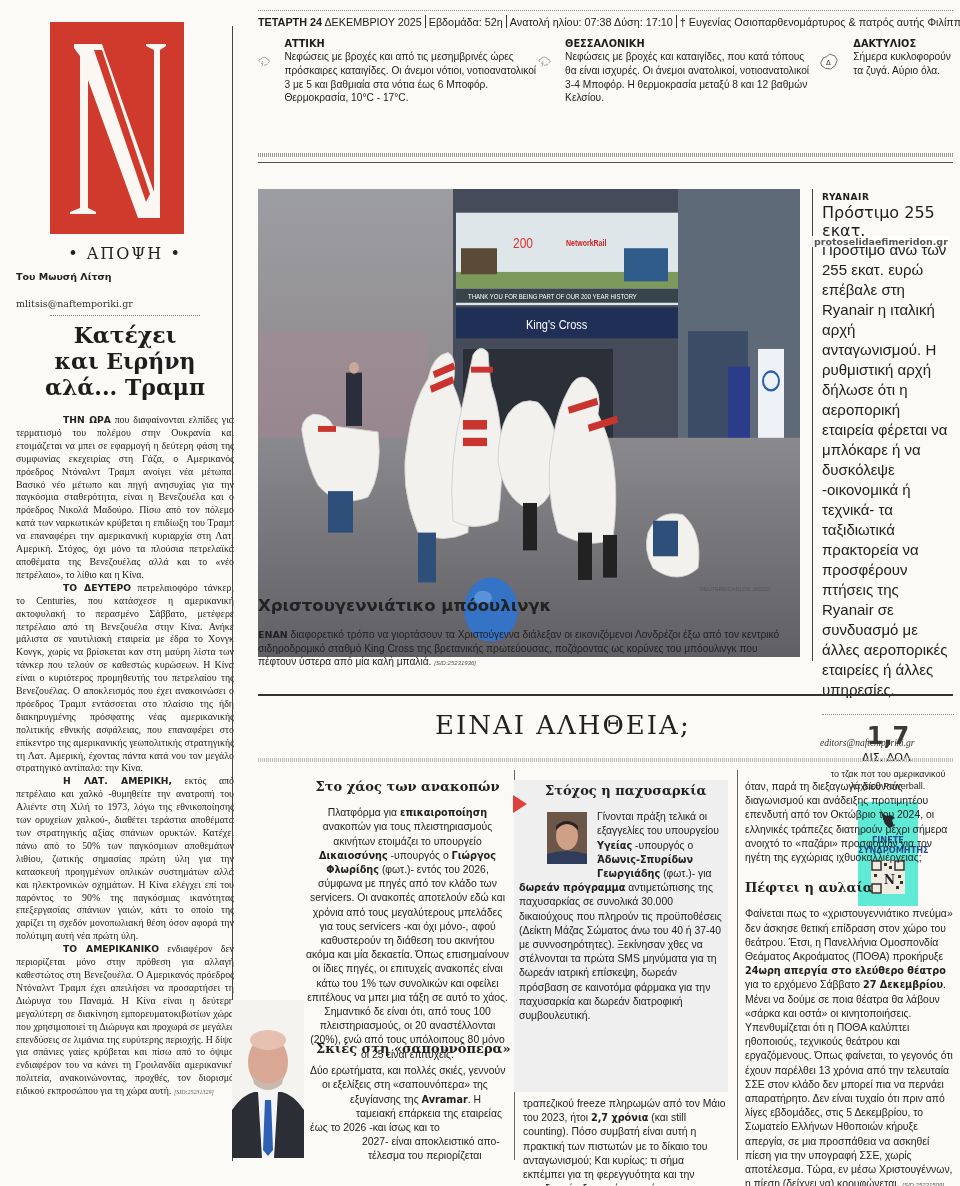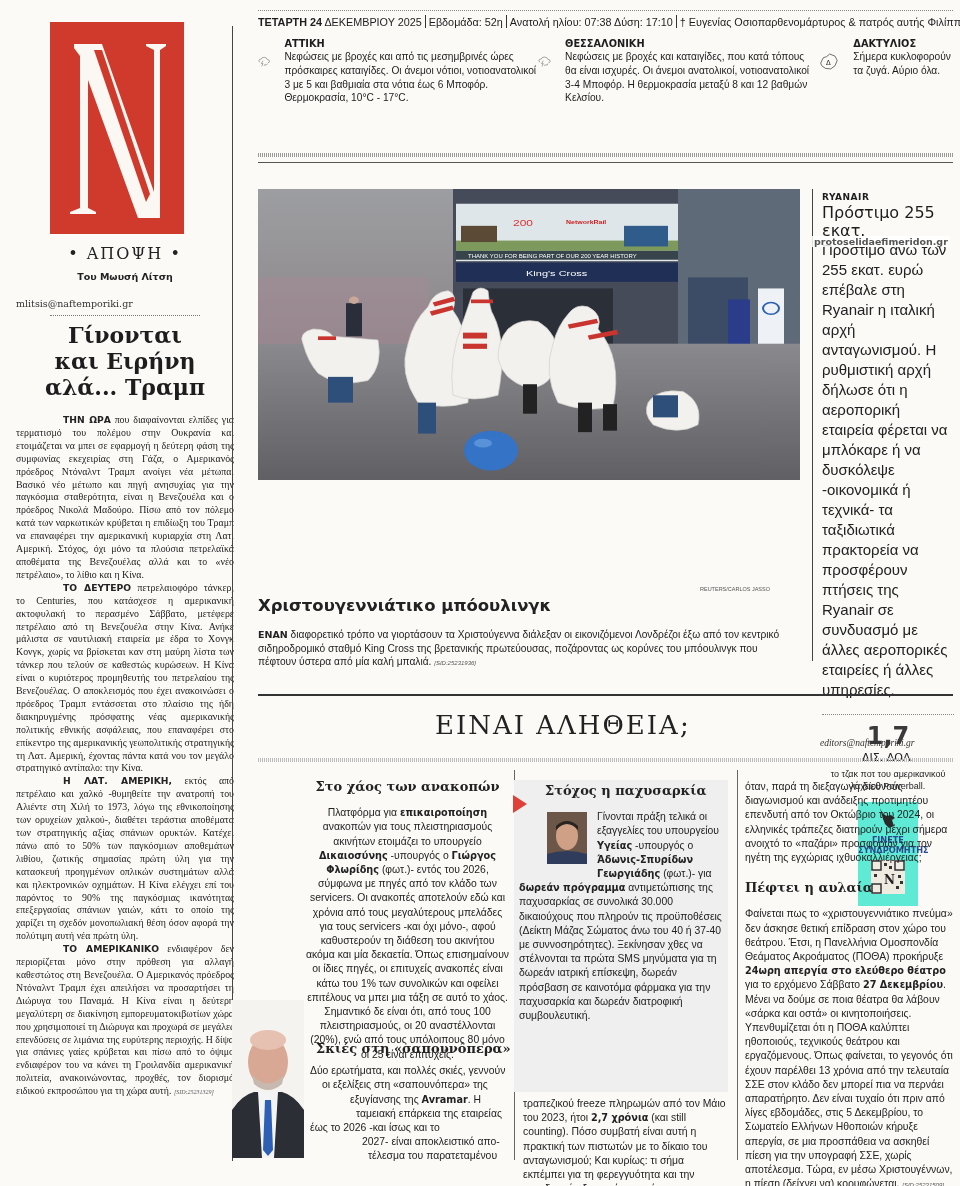--- a/index.html
+++ b/index.html
@@ -4,21 +4,21 @@
 <style>
   * { box-sizing: border-box; margin: 0; padding: 0; }
   html, body { width: 960px; height: 1186px; background: #fbfaf7; overflow: hidden; }
   body { position: relative; font-family: "DejaVu Serif", serif; color: #1d1d1d; }
 
   
   .left-col { position: absolute; left: 16px; top: 22px; width: 218px; }
   .logo-box { margin-left: 34px; width: 134px; height: 212px; background: #d03a2c; position: relative; overflow: hidden; }
   .logo-box svg { position: absolute; left: 0; top: 0; width: 134px; height: 212px; }
   .section-label { text-align: center; margin-top: 10px; font-family: "DejaVu Serif", serif; font-size: 16px; letter-spacing: 2px; color: #222; }
-  .author { text-align: center; font-family: "DejaVu Sans", sans-serif; font-weight: bold; font-size: 9.5px; margin-top: 8px; color: #222; }
+  .author { font-family: "DejaVu Sans", sans-serif; font-weight: bold; font-size: 9.5px; margin-top: 8px; color: #222; }
   .author-email { text-align: left; font-size: 9.5px; color: #333; margin-top: 16px; }
   .dotted { border-top: 1px dotted #777; margin: 6px 34px 0; }
   .op-title { text-align: center; font-size: 22px; line-height: 26px; margin-top: 6px; color: #1d1d1d; font-family: "DejaVu Serif", serif; }
   .op-body { margin-top: 14px; font-size: 9.9px; line-height: 12.9px; text-align: justify; color: #222; font-family: "Liberation Serif", serif; }
   .op-body p { margin: 0; }
   .op-body b { font-family: "DejaVu Sans", sans-serif; font-size: 9.2px; margin-left: 47px; }
   .sid { font-size: 6px; color: #555; font-style: italic; }
 
   .vrule-left { position: absolute; left: 232px; top: 26px; width: 1px; height: 1135px; background: #444; }
 
@@ -33,21 +33,21 @@
   .wicon { width: 40px; height: 40px; margin-right: 14px; margin-top: 4px; }
   .wtext h4 { font-family: "DejaVu Sans", sans-serif; font-weight: bold; font-size: 9.8px; margin-bottom: 1px; }
   .wtext p { font-family: "Liberation Sans", sans-serif; font-size: 10.2px; line-height: 13.8px; }
   .wb1 { width: 280px; }
   .wb2 { width: 280px; }
   .wb3 { width: 135px; }
   .hatch { position: absolute; left: 258px; top: 153px; width: 695px; height: 4px; background: repeating-linear-gradient(90deg, #999 0 1px, transparent 1px 2px); }
   .thinrule { position: absolute; left: 258px; top: 162px; width: 695px; height: 1px; background: #555; }
 
   
-  .photo { position: absolute; left: 258px; top: 189px; width: 542px; height: 291px; overflow: hidden; background: #7b7c80; }
+  .photo { position: absolute; left: 258px; top: 189px; width: 542px; height: 468px; overflow: hidden; background: #7b7c80; }
   .photo svg { width: 100%; height: 100%; }
   .credit { position: absolute; left: 700px; top: 586px; font-family: "Liberation Sans", sans-serif; font-size: 5.5px; color: #555; }
   .photo-title { position: absolute; left: 258px; top: 596px; font-family: "DejaVu Sans", sans-serif; font-size: 16.5px; color: #222; }
   .photo-caption { position: absolute; left: 258px; top: 628px; width: 540px; font-family: "Liberation Sans", sans-serif; font-size: 10.2px; line-height: 13.5px; color: #222; }
   .photo-caption b { font-family: "DejaVu Sans", sans-serif; font-weight: bold; font-size: 9.5px; }
 
   
   .vrule-right { position: absolute; left: 812px; top: 189px; width: 1px; height: 472px; background: #444; }
   .right-col { position: absolute; left: 822px; top: 192px; width: 132px; font-family: "Liberation Sans", sans-serif; }
   .rc-kicker { font-family: "DejaVu Sans", sans-serif; font-weight: bold; font-size: 9px; letter-spacing: 0.5px; }
@@ -100,21 +100,21 @@
       <rect width="134" height="212" fill="#d03a2c"></rect>
       <polygon points="24,22 52,22 104,170 104,28 96,24 96,22 116,22 116,24 110,28 110,196 88,196 38,58 38,186 46,190 46,192 20,192 20,190 30,186 30,34 24,26" fill="#fbf8f3"></polygon>
       <polygon points="44,28 52,28 100,172 96,180" fill="#d03a2c"></polygon>
     </svg>
   </div>
   <div class="section-label">• ΑΠΟΨΗ •</div>
   <div class="author">Του Μωυσή Λίτση</div>
   <div class="author-email">mlitsis@naftemporiki.gr</div>
   <div class="dotted"></div>
   <h1 class="op-title">
-    <span>Γίνονται</span><br>
+    <span>Κατέχει</span><br>
     <span>και Ειρήνη</span><br>
     <span>αλά... Τραμπ</span>
   </h1>
   <div class="op-body">
     <p><b>ΤΗΝ ΩΡΑ</b><span> που διαφαίνονται ελπίδες για τερματισμό του πολέμου στην Ουκρανία και ετοιμάζεται να μπει σε εφαρμογή η δεύτερη φάση της συμφωνίας εκεχειρίας στη Γάζα, ο Αμερικανός πρόεδρος Ντόναλντ Τραμπ ανοίγει νέα μέτωπα. Βασικό νέο μέτωπο και πηγή ανησυχίας για την παγκόσμια σταθερότητα, είναι η Βενεζουέλα και ο πρόεδρος Νικολά Μαδούρο. Πίσω από τον πόλεμο κατά των ναρκωτικών κρύβεται η επιδίωξη του Τραμπ να επαναφέρει την αμερικανική κυριαρχία στη Λατ. Αμερική. Στόχος, όχι μόνο τα πλούσια πετρελαϊκά αποθέματα της Βενεζουέλας αλλά και το «νέο πετρέλαιο», το λίθιο και η Κίνα.</span></p>
     <p><b>ΤΟ ΔΕΥΤΕΡΟ</b><span> πετρελαιοφόρο τάνκερ, το Centuries, που κατάσχεσε η αμερικανική ακτοφυλακή το περασμένο Σάββατο, μετέφερε πετρέλαιο από τη Βενεζουέλα στην Κίνα. Ανήκε μάλιστα σε ναυτιλιακή εταιρεία με έδρα το Χονγκ Κονγκ, χωρίς να βρίσκεται καν στη μαύρη λίστα των τάνκερ που τελούν σε καθεστώς κυρώσεων. Η Κίνα είναι ο κυριότερος προμηθευτής του πετρελαίου της Βενεζουέλας. Ο αποκλεισμός που έχει ανακοινώσει ο πρόεδρος Τραμπ εντάσσεται στο πλαίσιο της ήδη διακηρυγμένης πρόσφατης νέας αμερικανικής πολιτικής εθνικής ασφάλειας, που επαναφέρει στο επίκεντρο της αμερικανικής γεωπολιτικής στρατηγικής τη Λατ. Αμερική, έχοντας πάντα κατά νου τον μεγάλο στρατηγικό αντίπαλο: την Κίνα.</span></p>
     <p><b>Η ΛΑΤ. ΑΜΕΡΙΚΗ,</b><span> εκτός από πετρέλαιο και χαλκό -θυμηθείτε την ανατροπή του Αλιέντε στη Χιλή το 1973, λόγω της εθνικοποίησης των ορυχείων χαλκού-, διαθέτει τεράστια αποθέματα των στρατηγικής αξίας σπάνιων ορυκτών. Κατέχει πάνω από το 50% των παγκόσμιων αποθεμάτων λιθίου, ζωτικής σημασίας πρώτη ύλη για την κατασκευή προηγμένων οπλικών συστημάτων αλλά και ηλεκτρονικών οχημάτων. Η Κίνα ελέγχει επί του παρόντος το 90% της παγκόσμιας ικανότητας επεξεργασίας σπάνιων γαιών, κάτι το οποίο της χαρίζει τη σχεδόν μονοπωλιακή θέση όσον αφορά την πολύτιμη αυτή νέα πρώτη ύλη.</span></p>
     <p><b>ΤΟ ΑΜΕΡΙΚΑΝΙΚΟ</b><span> ενδιαφέρον δεν περιορίζεται μόνο στην πρόθεση για αλλαγή καθεστώτος στη Βενεζουέλα. Ο Αμερικανός πρόεδρος Ντόναλντ Τραμπ έχει απειλήσει να προσαρτήσει τη Διώρυγα του Παναμά. Η Κίνα είναι η δεύτερη μεγαλύτερη σε διακίνηση εμπορευματοκιβωτίων χώρα που χρησιμοποιεί τη Διώρυγα και προχωρά σε μεγάλες επενδύσεις σε λιμάνια της ευρύτερης περιοχής. Η δίψα για σπάνιες γαίες κρύβεται και πίσω από το όψιμο ενδιαφέρον του να κάνει τη Γροιλανδία αμερικανική πολιτεία, ανακοινώνοντας, προχθές, τον διορισμό ειδικού εκπροσώπου για τη χώρα αυτή. </span><span class="sid">[SID:25231329]</span></p>
   </div>
 </div>
@@ -293,21 +293,21 @@
 
 <div class="col col1b">
   <h3 style="padding-left:6px">Σκιές στη «σαπουνόπερα»</h3>
   <div>
     <div>Δύο ερωτήματα, και πολλές σκιές, γεννούν</div>
     <div style="padding-left:12px">οι εξελίξεις στη «σαπουνόπερα» της</div>
     <div style="padding-left:40px"><span>εξυγίανσης της </span><b>Avramar</b><span>. Η</span></div>
     <div style="padding-left:46px">ταμειακή επάρκεια της εταιρείας</div>
     <div style="">έως το 2026 -και ίσως και το</div>
     <div style="padding-left:52px">2027- είναι αποκλειστικό απο-</div>
-    <div style="padding-left:58px">τέλεσμα του παρατεταμένου</div>
+    <div style="padding-left:58px">τέλεσμα του περιορίζεται</div>
   </div>
 </div>
 
 <div class="vrule-c2"></div>
 <div class="col2-box"></div>
 <div class="tri"></div>
 <div class="col col2">
   <h3 style="padding-left:26px">Στόχος η παχυσαρκία</h3>
   <div class="minister-photo">
     <svg viewBox="0 0 40 52">

